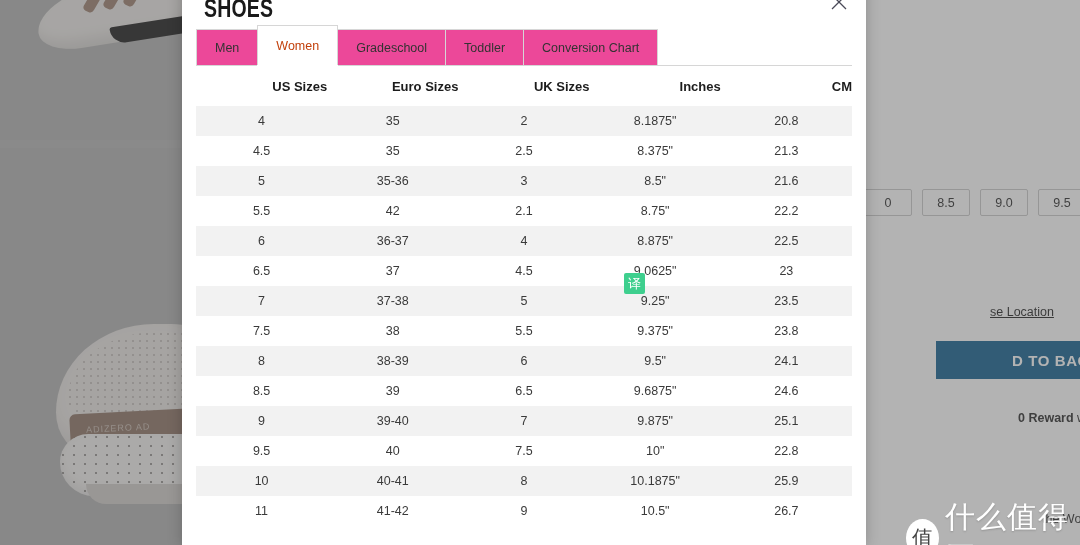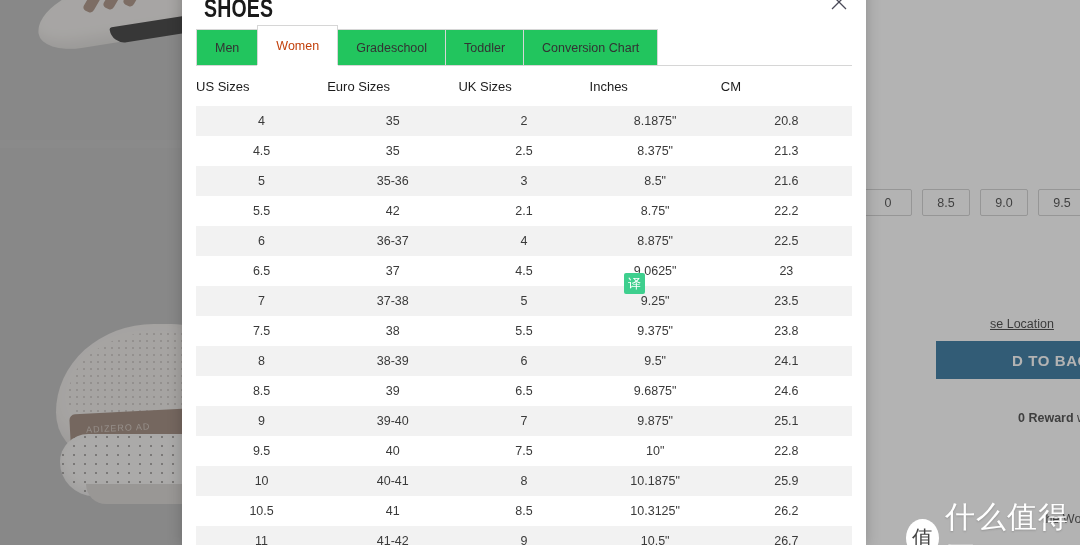--- a/index.html
+++ b/index.html
@@ -165,21 +165,21 @@
     align-items: center;
     justify-content: center;
     font-size: 12.5px;
     color: #2b2b2b;
     border-radius: 2px;
   }
 
   .choose-location {
     position: absolute;
     left: 808px;
-    top: 317px;
+    top: 305px;
     font-size: 12.5px;
     color: #1f1f1f;
     text-decoration: underline;
     white-space: nowrap;
   }
 
   .add-to-bag {
     position: absolute;
     left: 754px;
     top: 341px;
@@ -273,21 +273,21 @@
     align-items: flex-end;
   }
   .tab {
     height: 36px;
     padding: 0 18px;
     display: flex;
     align-items: center;
     justify-content: center;
     font-size: 12.5px;
     color: #333333;
-    background: #22c55e;
+    background: #ec4899;
     border: 1px solid #d6d6d6;
     border-bottom: none;
     margin-right: -1px;
     cursor: pointer;
     white-space: nowrap;
   }
   .tab.active {
     background: #ffffff;
     color: #c2410c;
     height: 40px;
@@ -308,24 +308,24 @@
     margin: 0 14px;
     position: relative;
   }
   table.size-table {
     width: 100%;
     border-collapse: collapse;
     table-layout: fixed;
   }
   table.size-table th {
     font-size: 13px;
-    font-weight: normal;
+    font-weight: bold;
     color: #1c1c1c;
     padding: 13px 0 12px;
-    text-align: left;
+    text-align: right;
     background: #ffffff;
   }
   table.size-table td {
     font-size: 12.5px;
     color: #3a3a3a;
     text-align: center;
     padding: 8px 0;
     height: 30px;
   }
   table.size-table tbody tr:nth-child(odd) td { background: #f2f2f2; }
@@ -549,27 +549,20 @@
             <td>22.8</td>
           </tr>
           <tr>
             <td>10</td>
             <td>40-41</td>
             <td>8</td>
             <td>10.1875"</td>
             <td>25.9</td>
           </tr>
           <tr>
-            <td>10.5</td>
-            <td>41</td>
-            <td>8.5</td>
-            <td>10.3125"</td>
-            <td>26.2</td>
-          </tr>
-          <tr>
             <td>11</td>
             <td>41-42</td>
             <td>9</td>
             <td>10.5"</td>
             <td>26.7</td>
           </tr>
         </tbody>
     </table>
   </div>
 </div>

